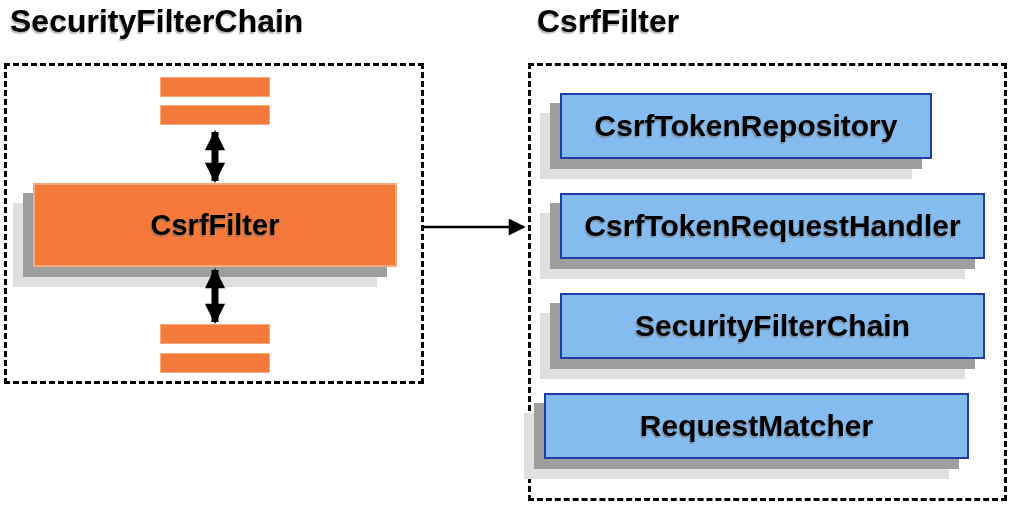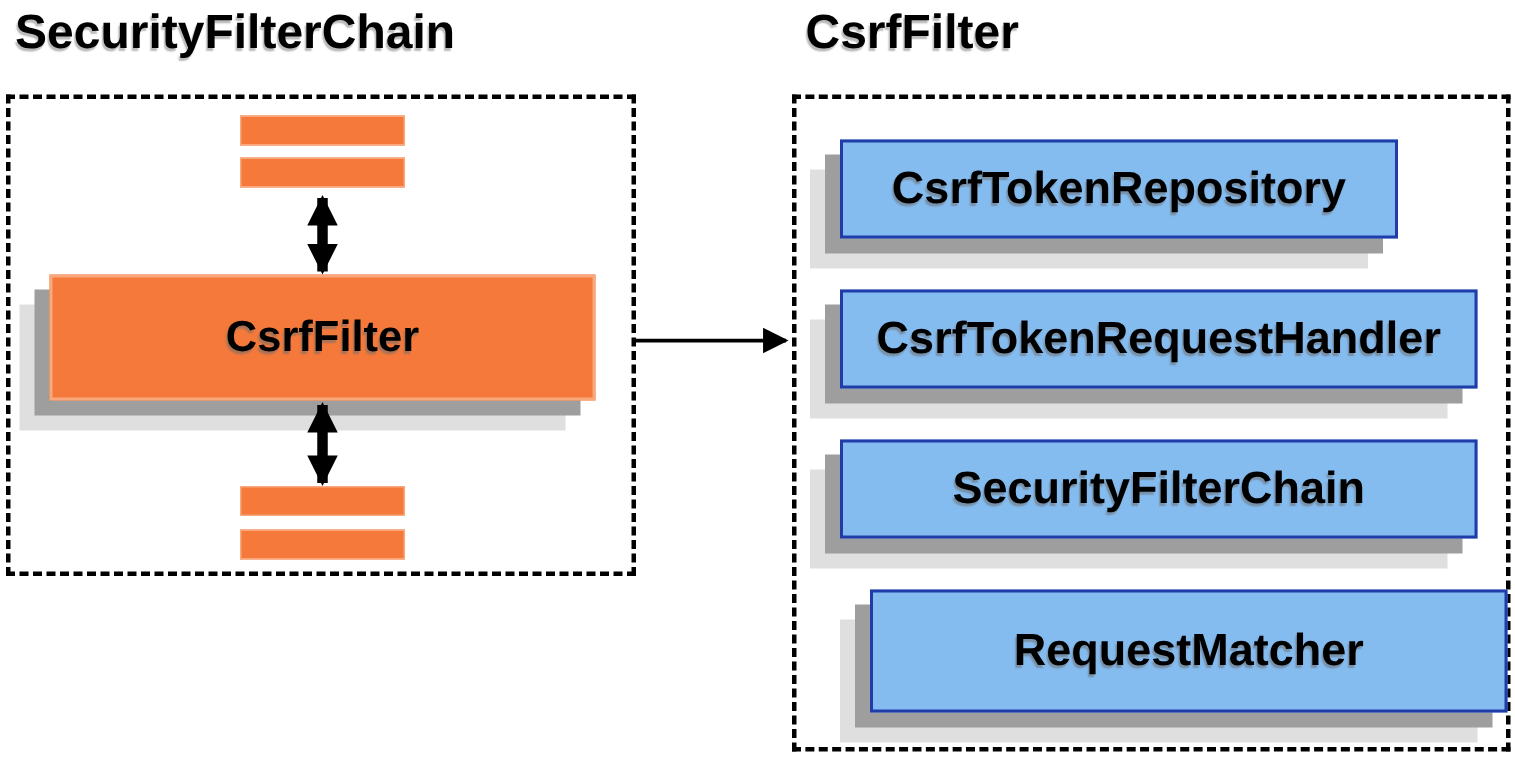--- a/index.html
+++ b/index.html
@@ -37,21 +37,21 @@
     display:flex;align-items:center;justify-content:center;
     font-weight:bold;color:#000;
     text-shadow:-1px 2px 1px rgba(110,110,110,0.55);
   }
   .csrf-stack{left:33px;top:183px;width:364px;height:84px;}
   .orange-node{background:var(--orange-fill,#F4793A);border:2px solid var(--orange-edge,#F9A87C);font-size:29px;}
   .blue-node{background:var(--blue-fill,#85BCF0);border:2px solid var(--blue-edge,#1F3CA8);font-size:30px;}
   .c0{left:560px;top:93px;width:372px;height:66px;}
   .c1{left:560px;top:193px;width:425px;height:66px;}
   .c2{left:560px;top:293px;width:425px;height:66px;}
-  .c3{left:580px;top:393px;width:425px;height:82px;}
+  .c3{left:544px;top:393px;width:425px;height:66px;}
 
   svg.arrows{position:absolute;left:0;top:0;color:var(--arrow-black,#000);pointer-events:none;}
   line.v{stroke:currentColor;stroke-width:7;}
   line.h{stroke:currentColor;stroke-width:2.5;}
 </style>
 </head>
 <body>
 
 <div class="canvas">
 

